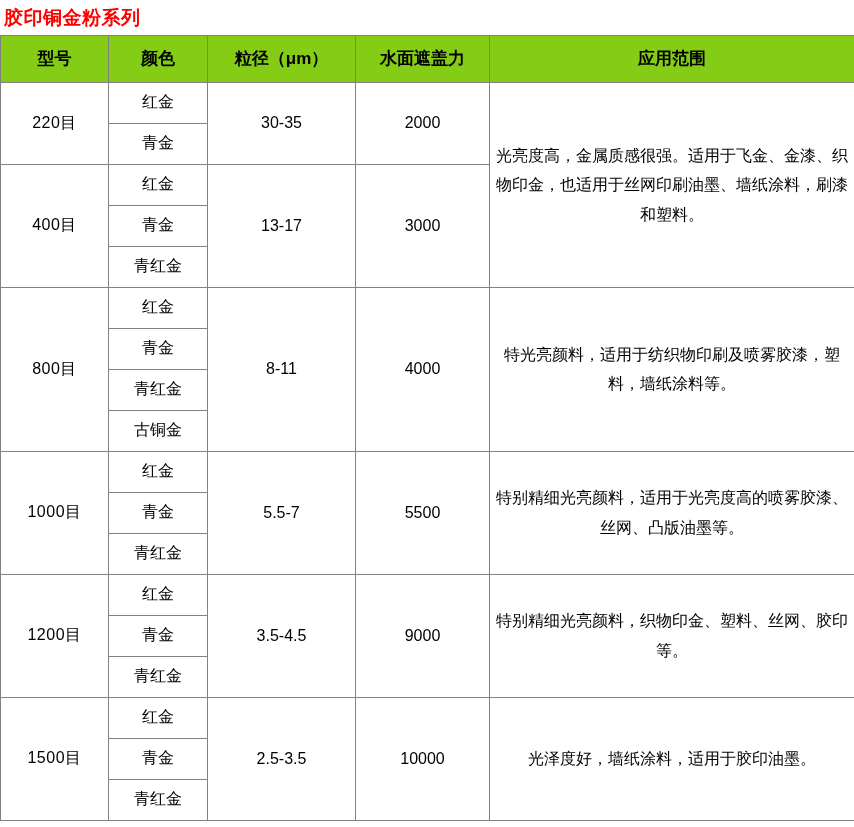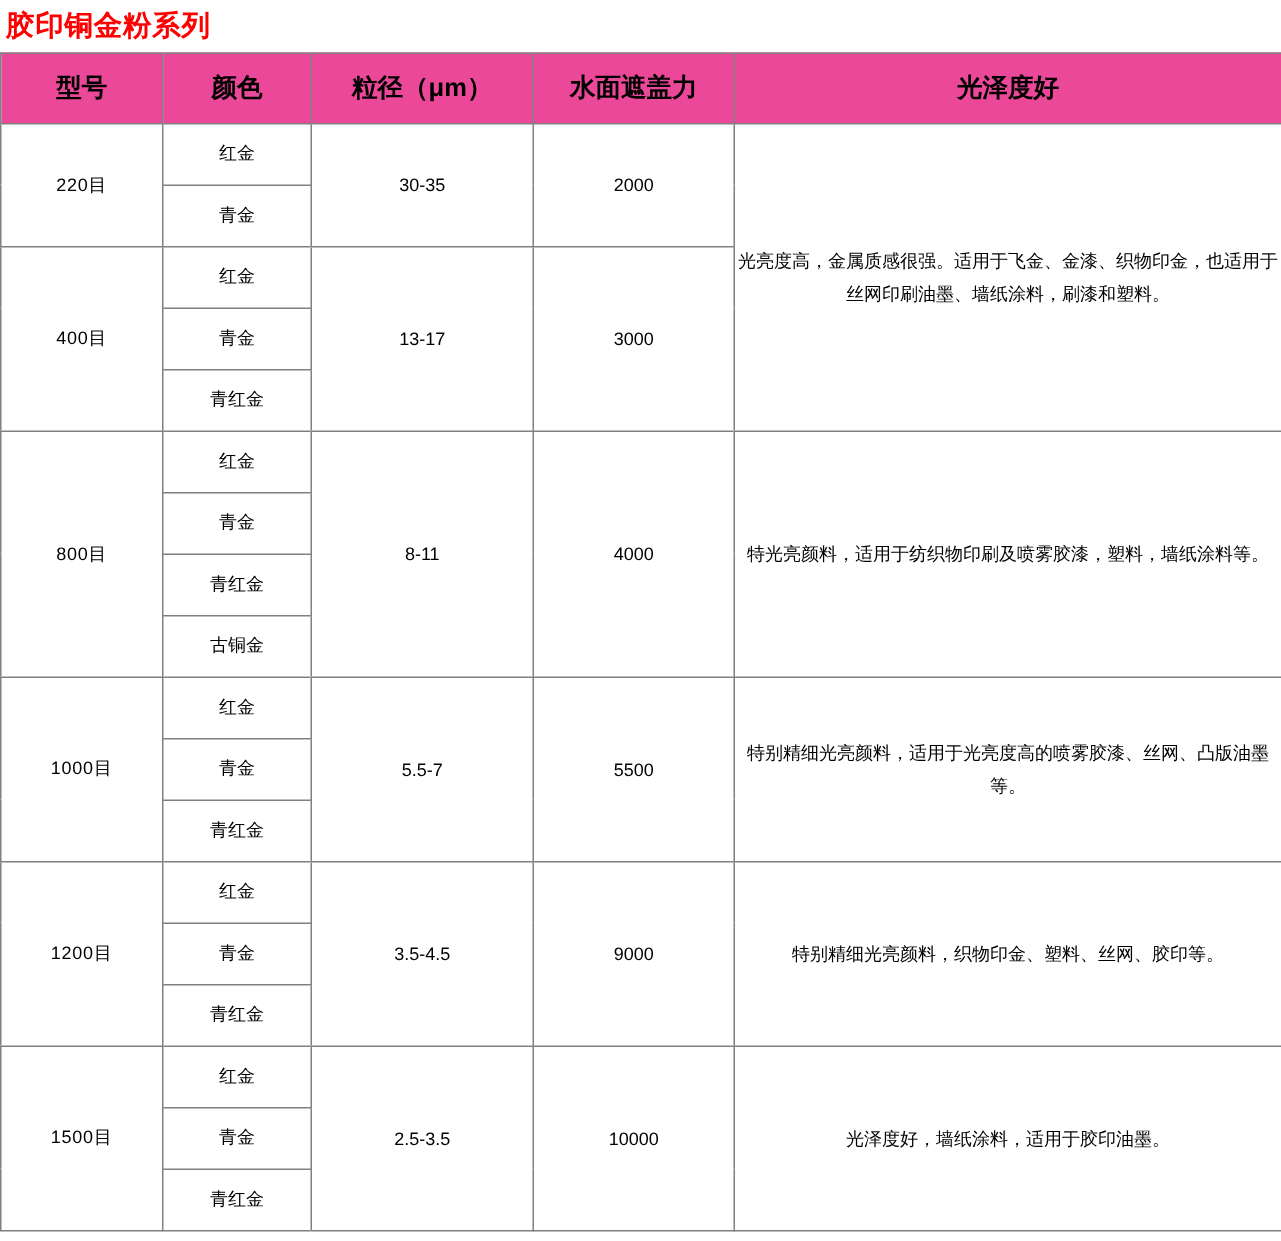--- a/index.html
+++ b/index.html
@@ -32,29 +32,29 @@
     border-collapse: collapse;
     table-layout: fixed;
     width: 854px;
     border-top: 1px solid #808080;
     border-left: 1px solid #808080;
   }
   table.spec td, table.spec th {
     border-right: 1px solid #808080;
     border-bottom: 1px solid #808080;
     font-weight: normal;
-    font-size: 12px;
+    font-size: 16px;
     font-family: "Liberation Sans", sans-serif;
     color: #000000;
     text-align: center;
     vertical-align: middle;
     padding: 0;
   }
   table.spec thead th {
-    background: #ec4899;
+    background: #84cc16;
     font-weight: bold;
     font-size: 17px;
     height: 46px;
     color: #000000;
   }
   
   col.c-model { width: 108px; }
   col.c-color { width: 99px; }
   col.c-size  { width: 148px; }
   col.c-cover { width: 134px; }
@@ -95,21 +95,21 @@
       <col class="c-size">
       <col class="c-cover">
       <col class="c-app">
     </colgroup>
     <thead>
       <tr>
         <th>型号</th>
         <th>颜色</th>
         <th>粒径（μm）</th>
         <th>水面遮盖力</th>
-        <th>光泽度好</th>
+        <th>应用范围</th>
       </tr>
     </thead>
     <tbody>
         <tr>
           <td class="model" rowspan="2">220目</td>
           <td class="color">红金</td>
           <td class="size nowrap" rowspan="2">30-35</td>
           <td class="cover nowrap" rowspan="2">2000</td>
           <td class="app" rowspan="5">光亮度高，金属质感很强。适用于飞金、金漆、织物印金，也适用于丝网印刷油墨、墙纸涂料，刷漆和塑料。</td>
         </tr>

